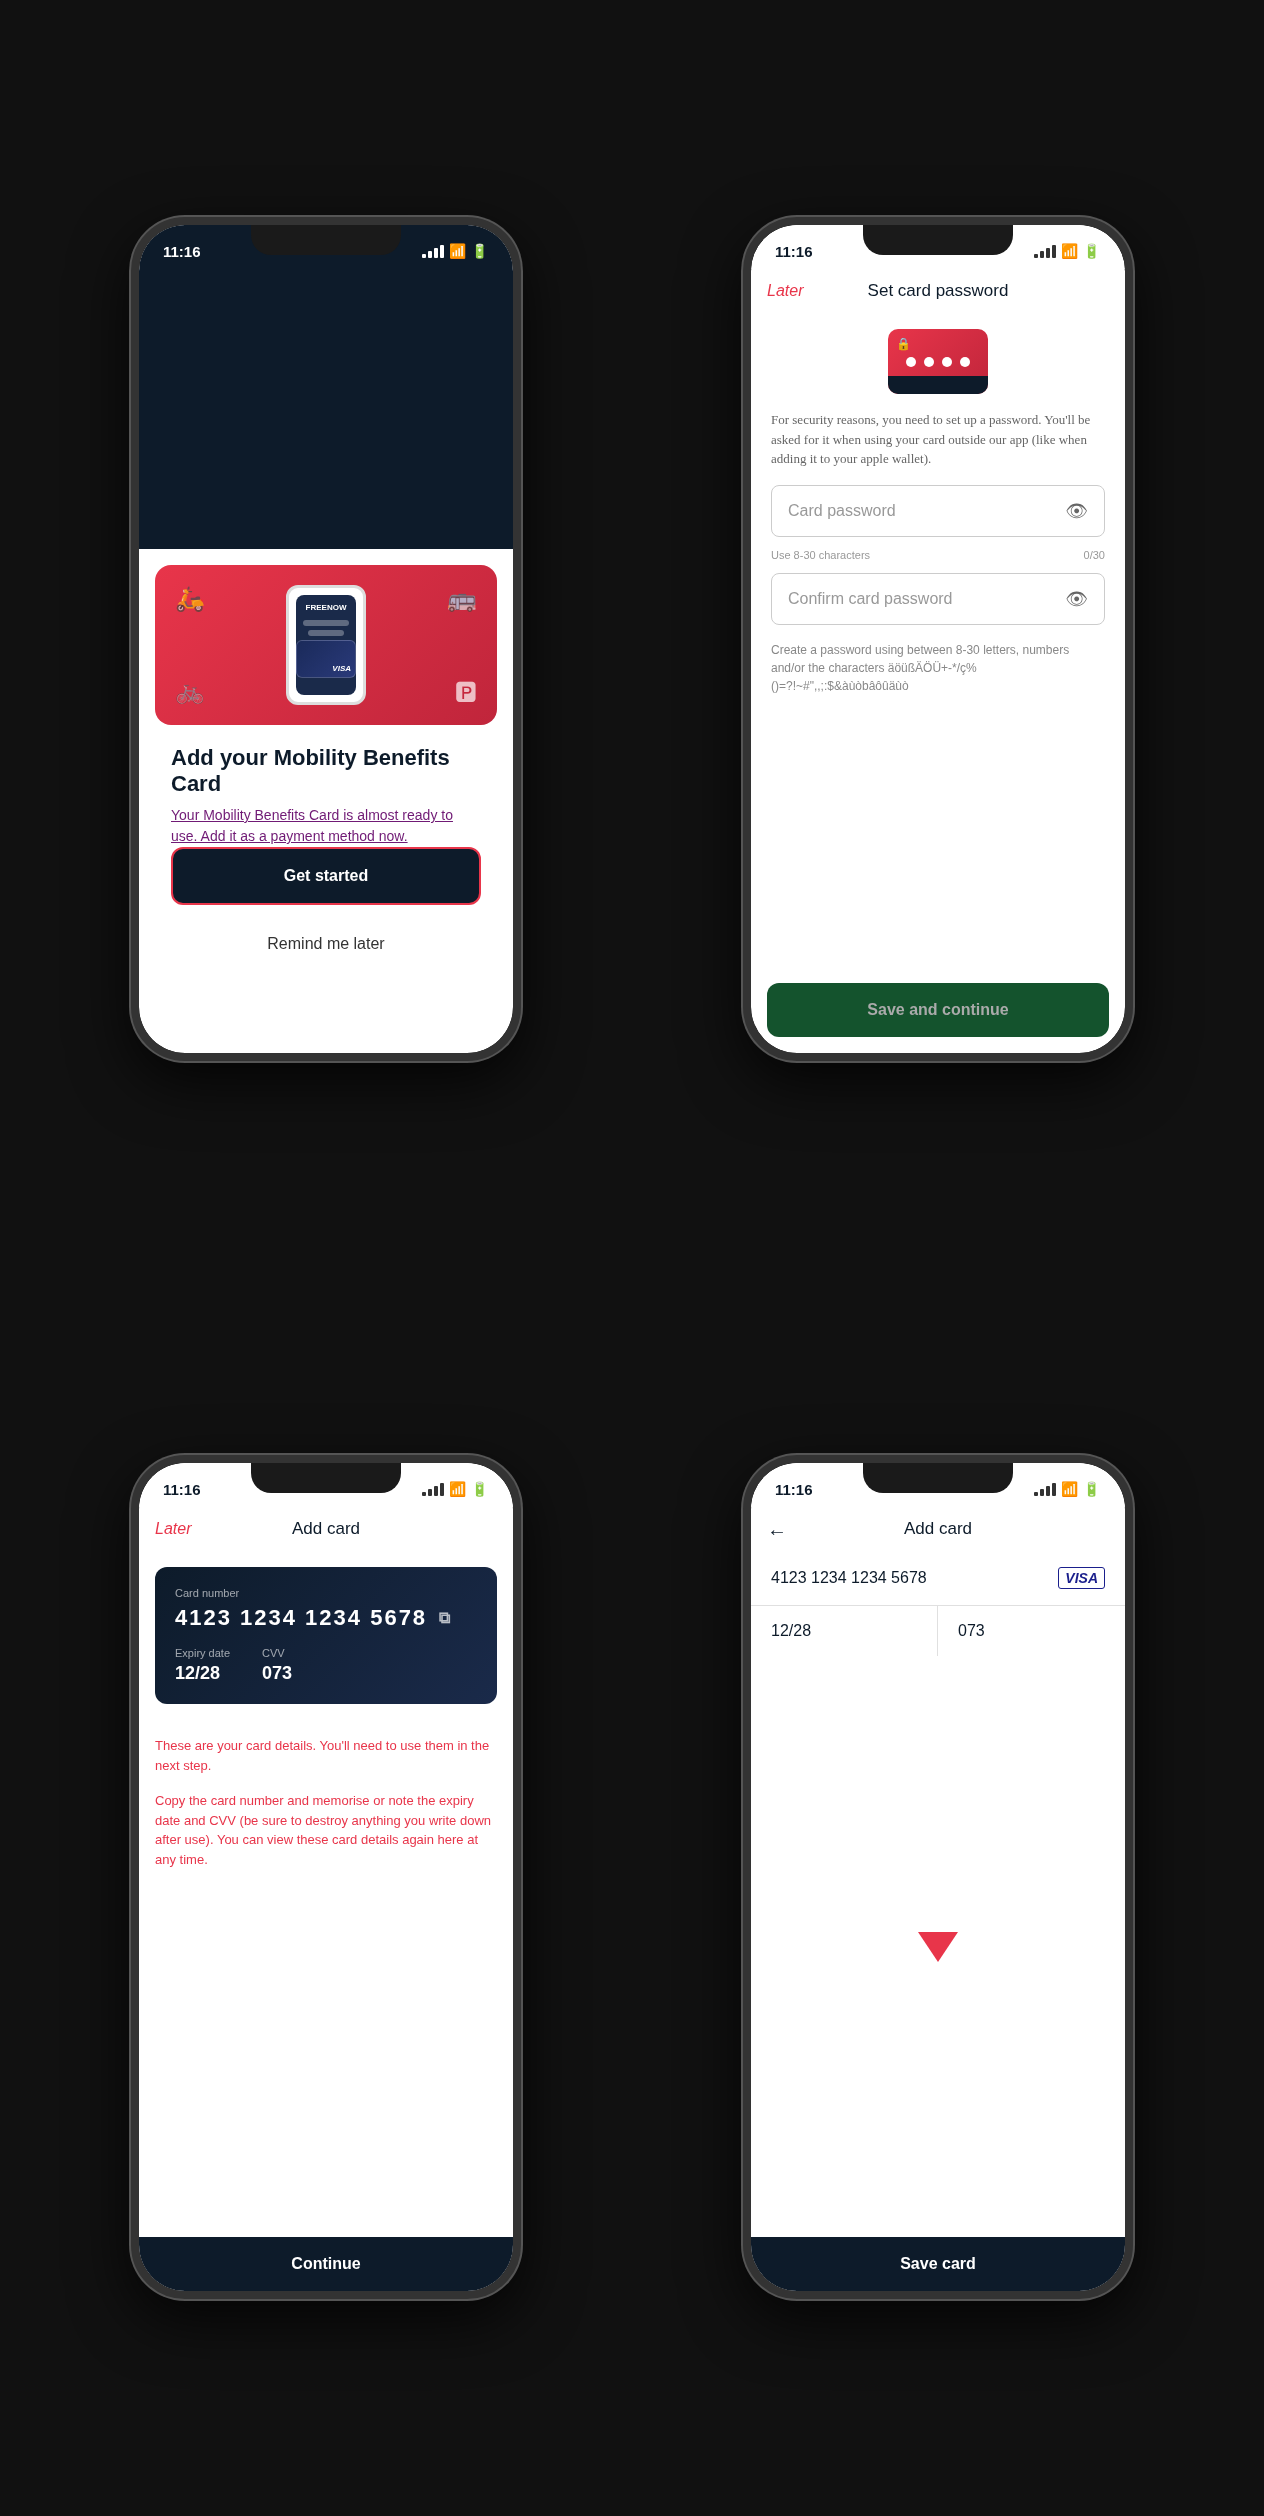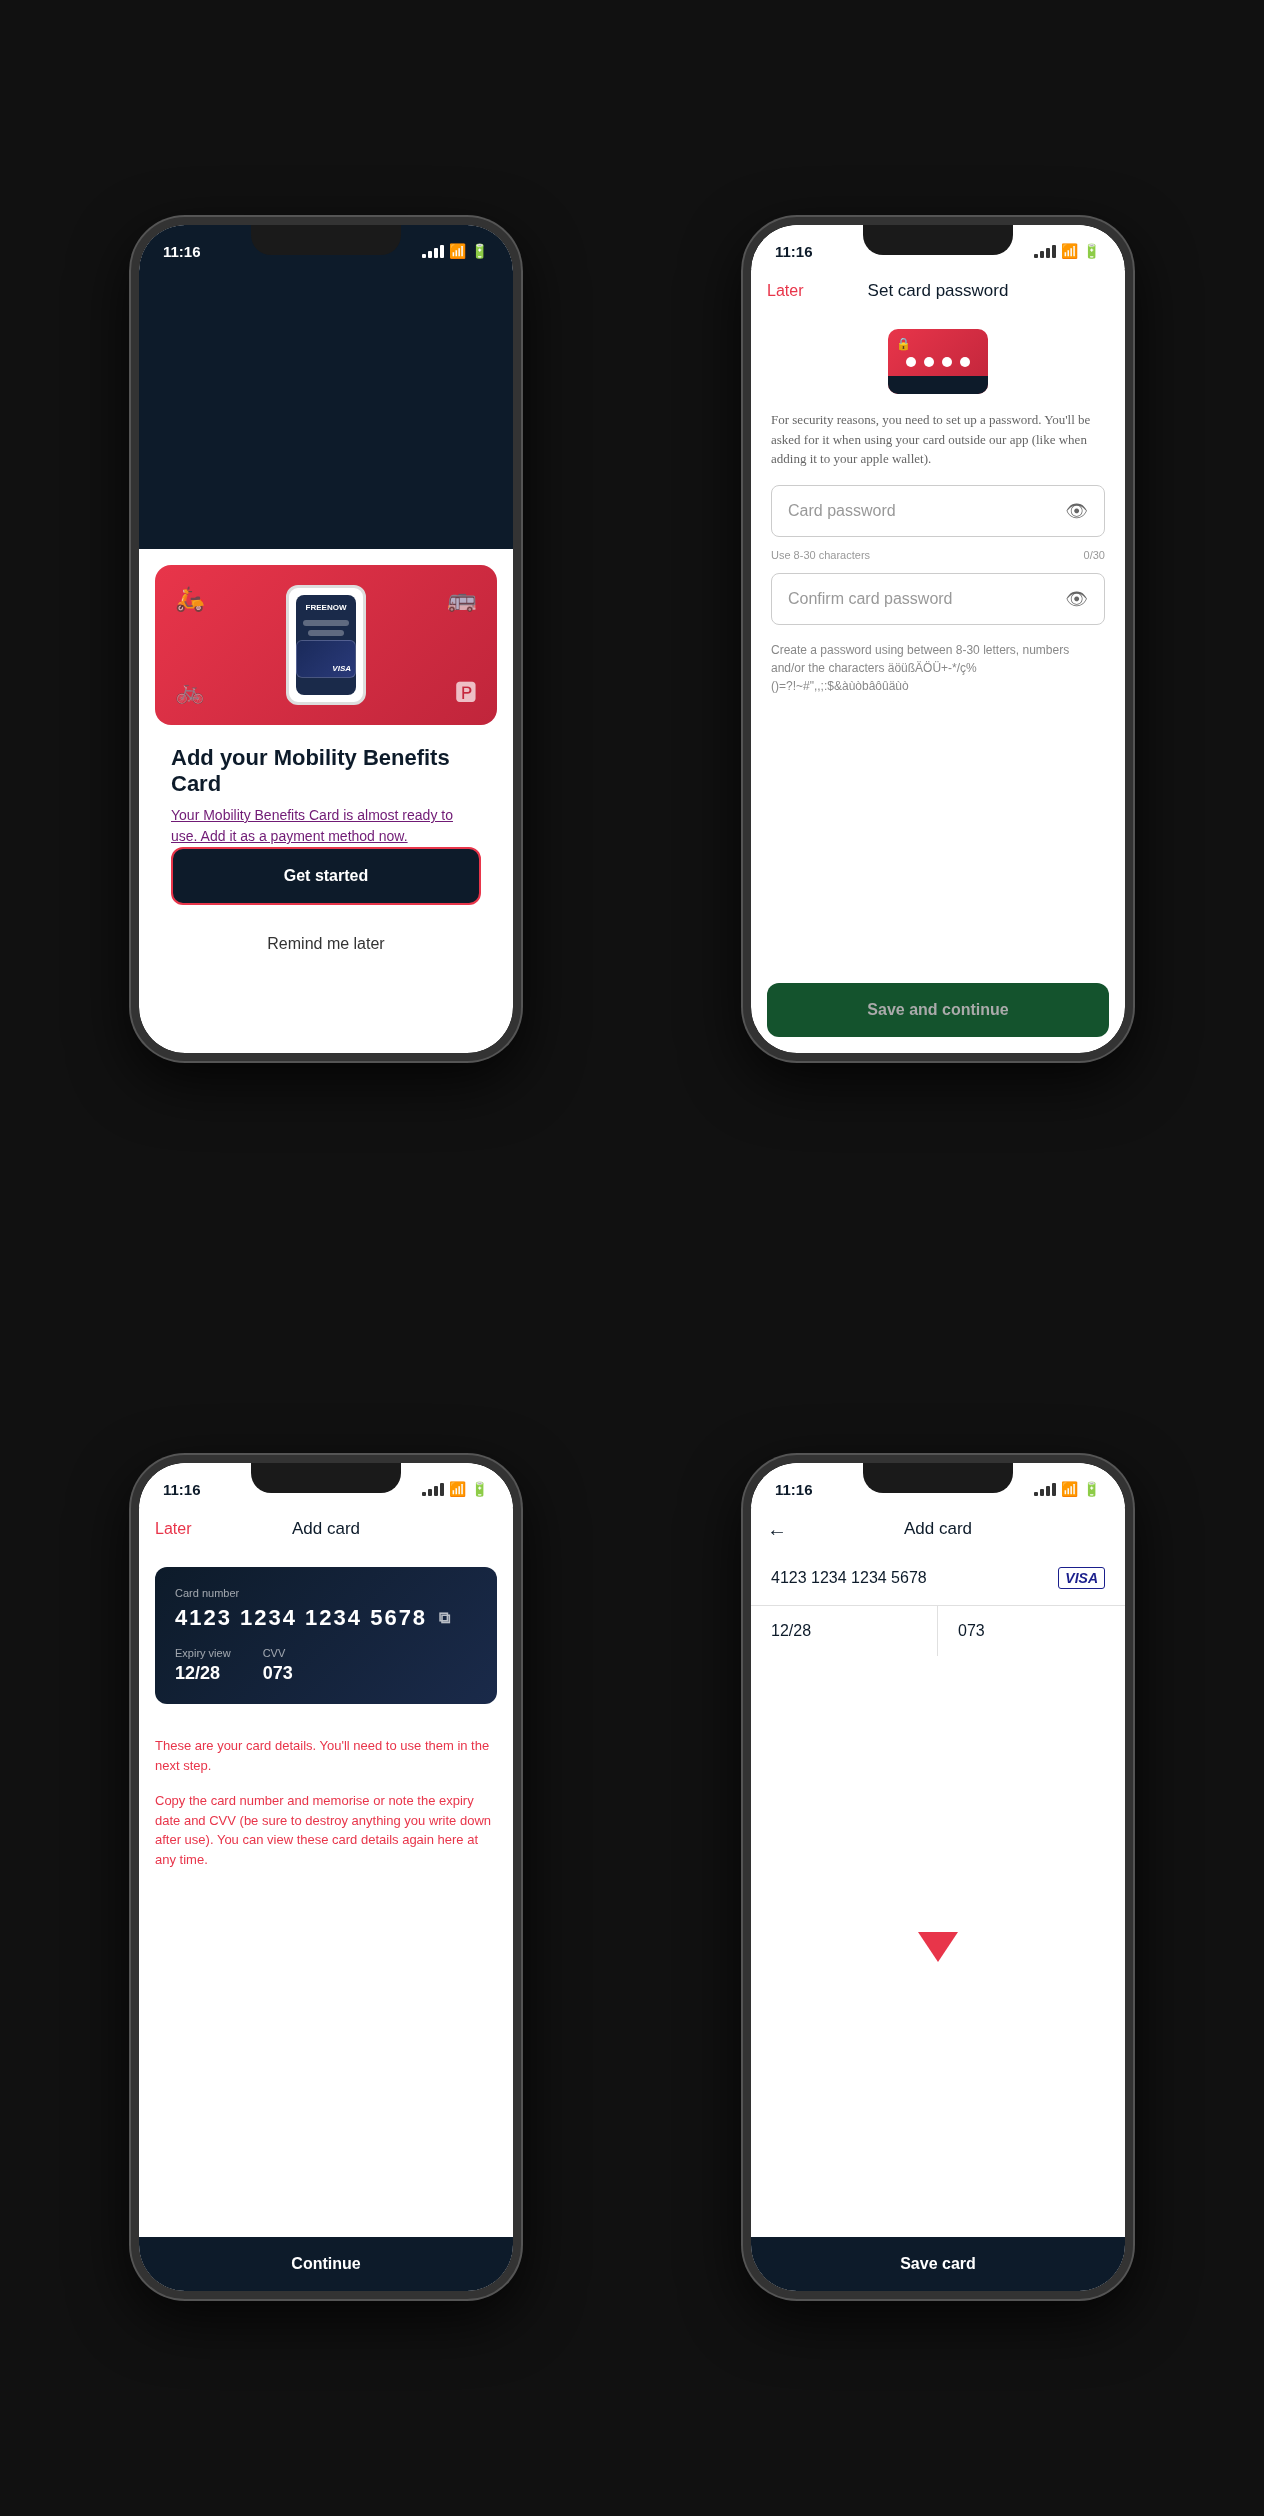--- a/index.html
+++ b/index.html
@@ -233,20 +233,21 @@
       padding: 12px 16px;
       position: relative;
     }
 
     .nav-left {
       position: absolute;
       left: 16px;
       color: #e8354a;
       font-size: 16px;
       font-weight: 500;
+      font-style: italic;
     }
 
     .nav-title {
       font-size: 17px;
       font-weight: 400;
       color: #0d1b2a;
     }
 
     .nav-back {
       position: absolute;
@@ -652,21 +653,21 @@
       </div>
 
       <div class="card-display">
         <div class="card-number-label">Card number</div>
         <div class="card-number-value">
           <span>4123 1234 1234 5678</span>
           <span class="copy-icon">⧉</span>
         </div>
         <div class="card-details-row">
           <div class="card-detail-item">
-            <label>Expiry view</label>
+            <label>Expiry date</label>
             <span>12/28</span>
           </div>
           <div class="card-detail-item">
             <label>CVV</label>
             <span>073</span>
           </div>
         </div>
       </div>
 
       <p class="info-text">These are your card details. You'll need to use them in the next step.</p>

